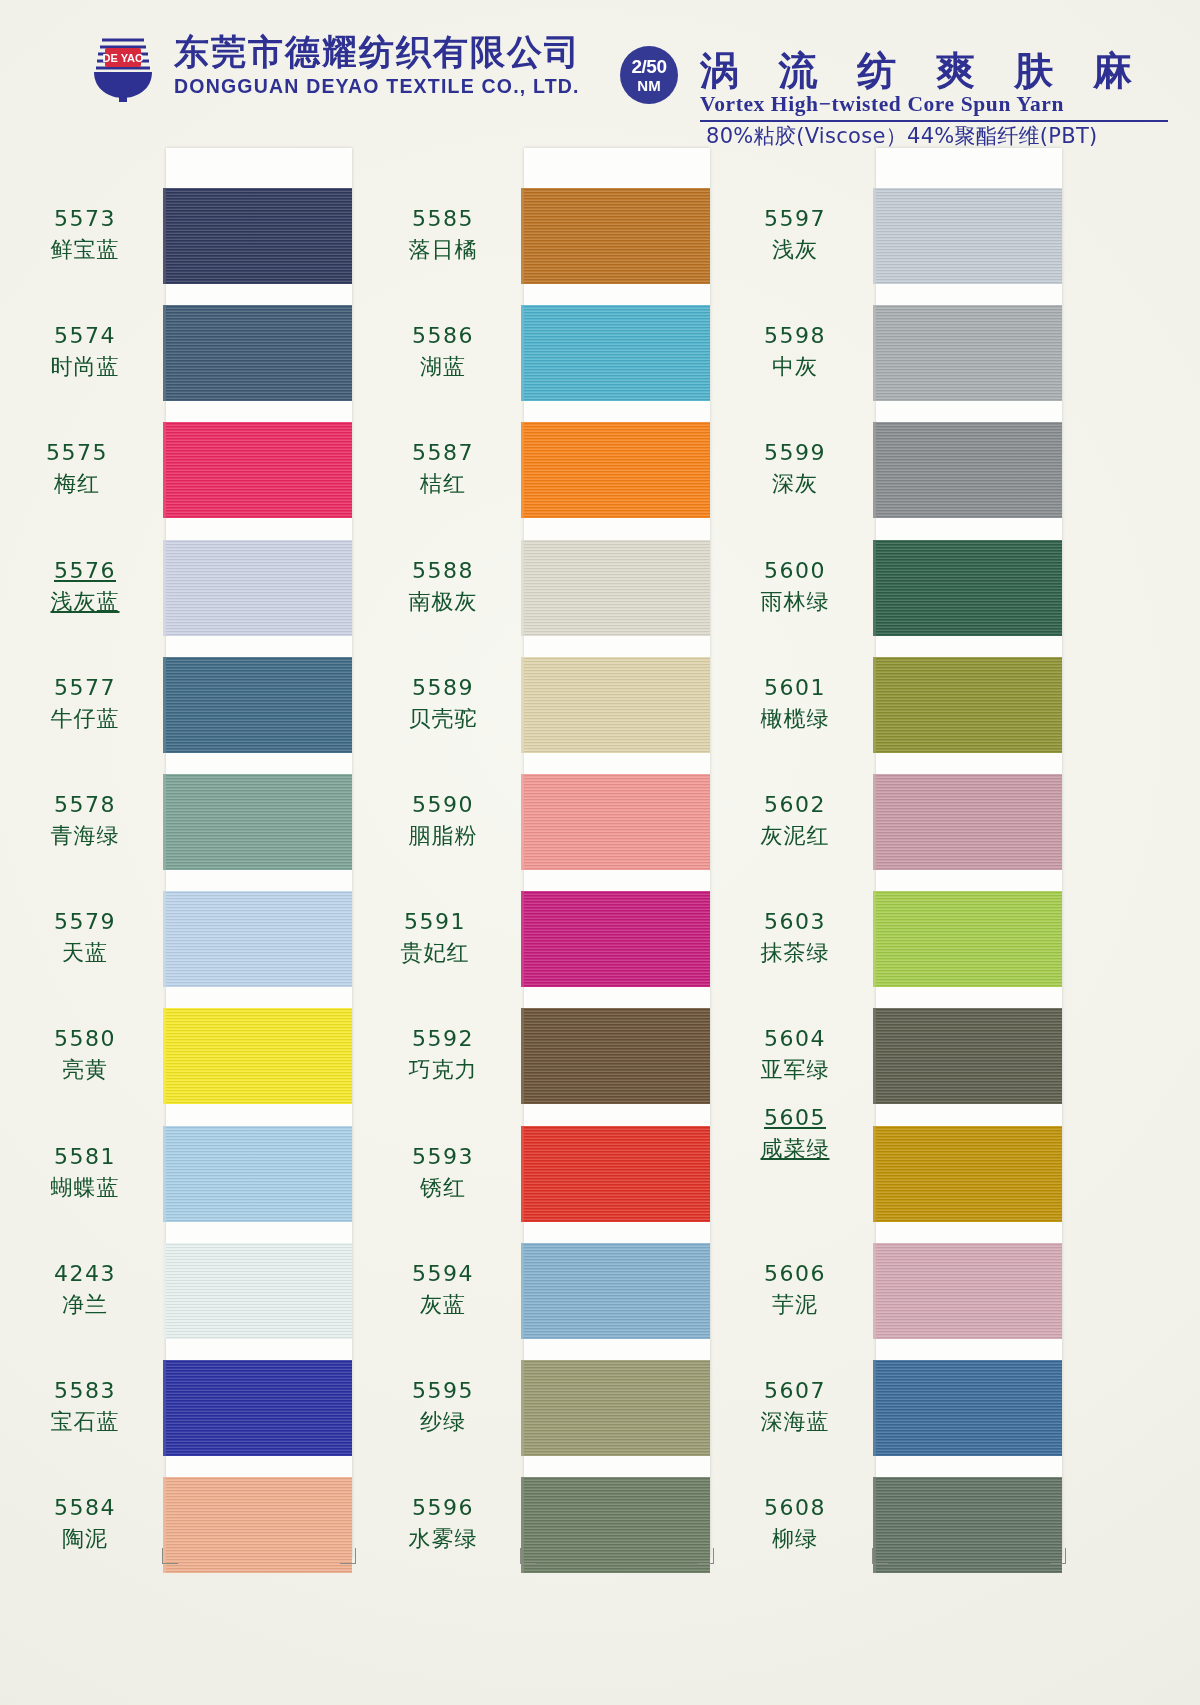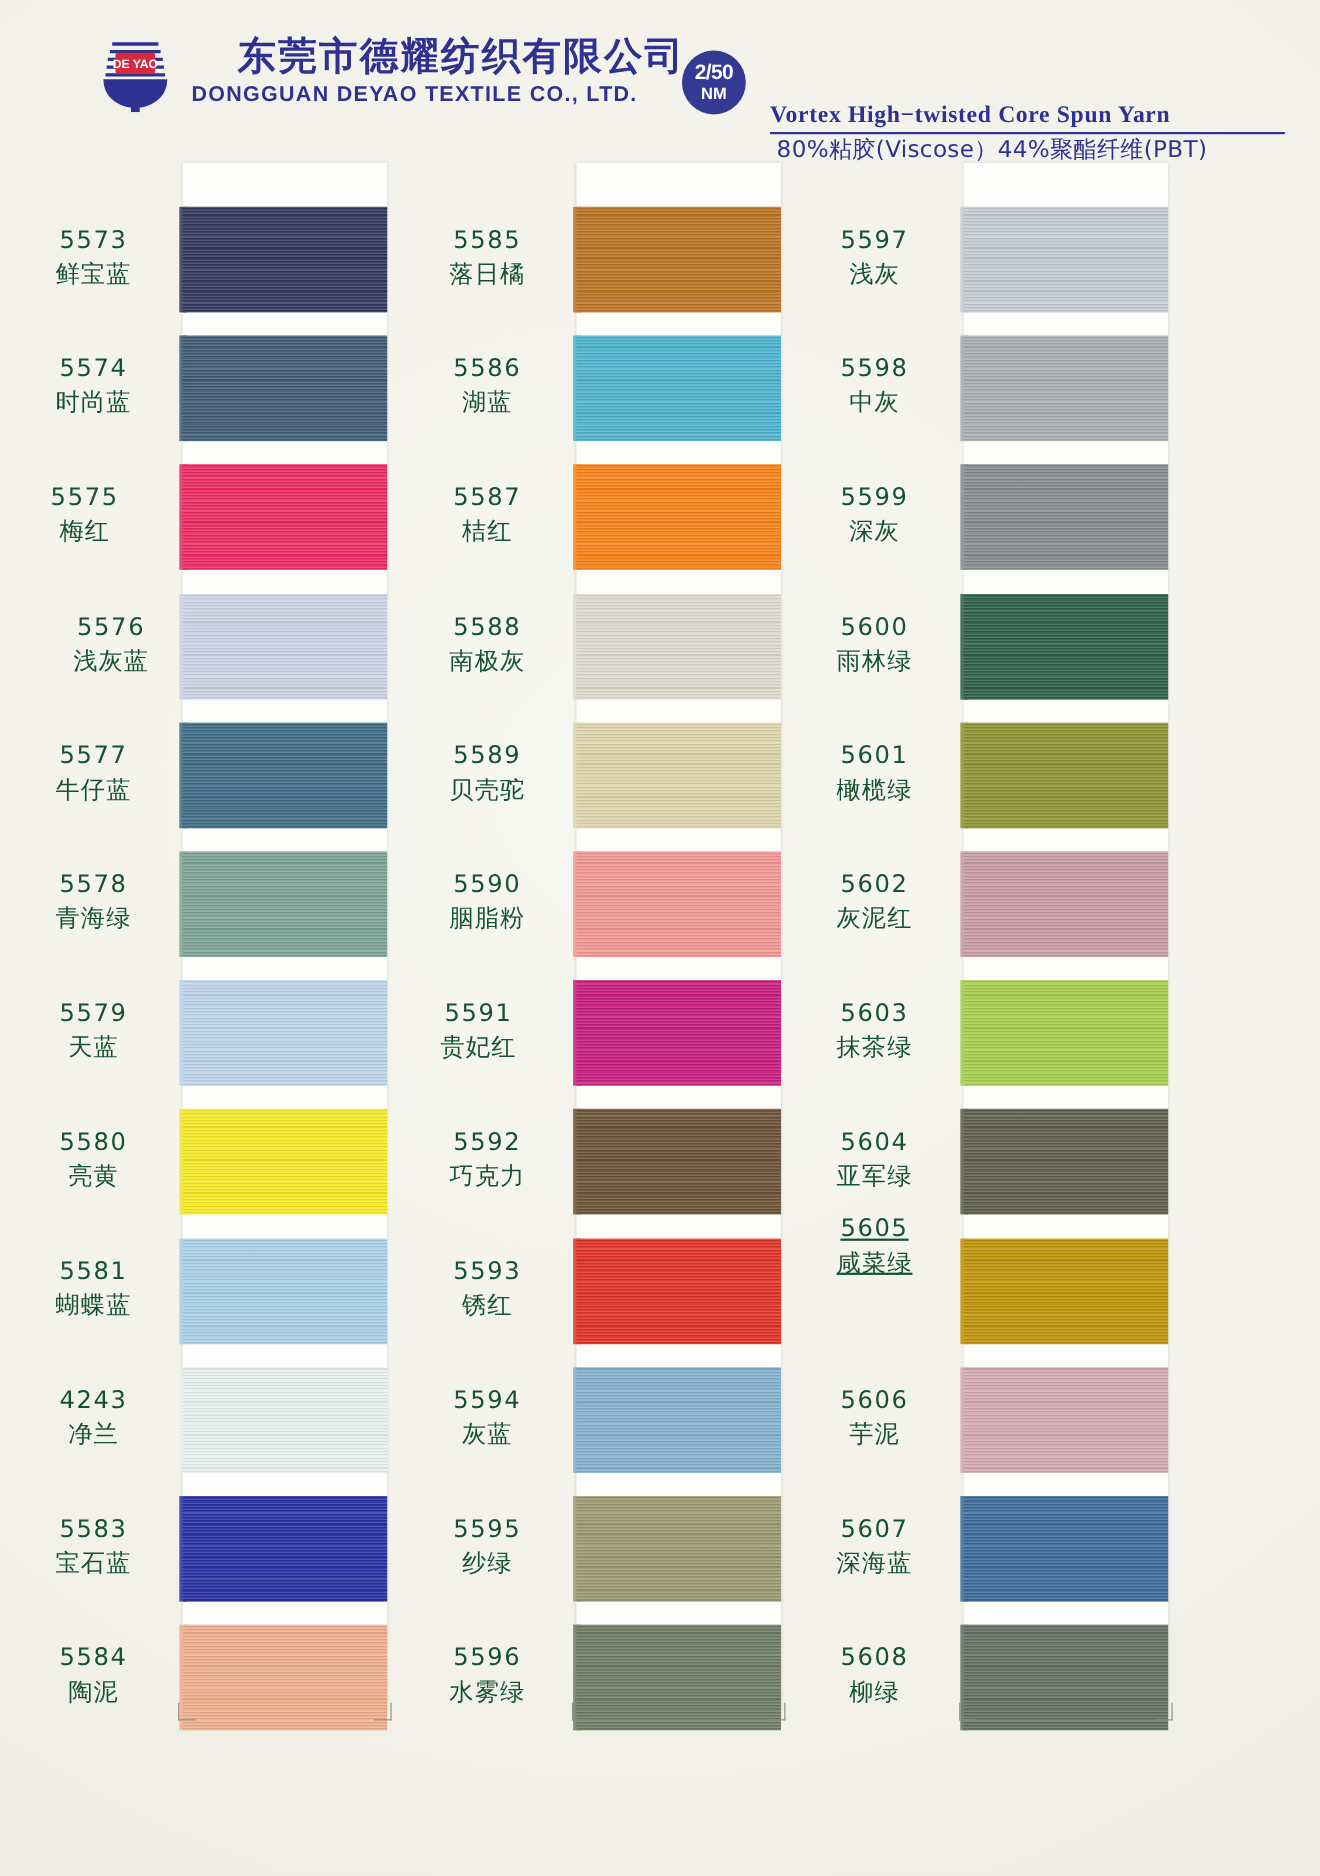--- a/index.html
+++ b/index.html
@@ -25,21 +25,20 @@
     position:absolute;left:88px;top:30px;
     display:flex;align-items:center;gap:16px;
   }
   .logo-mark{
     width:70px;height:72px;position:relative;flex:0 0 auto;
   }
   .brand-text{display:flex;flex-direction:column;line-height:1;}
   .brand-cn{
     font-size:35px;font-weight:700;color:#2e3192;letter-spacing:2px;
     font-family:"DejaVu Sans","Liberation Sans",sans-serif;
-    margin-left:42px;
   }
   .brand-en{
     font-size:19.5px;font-weight:700;color:#2e3192;letter-spacing:1.2px;
     margin-top:7px;
   }
   .product{
     position:absolute;left:620px;top:22px;width:560px;height:115px;
   }
   .nm-badge{
     position:absolute;left:0;top:24px;width:58px;height:58px;border-radius:50%;
@@ -147,20 +146,21 @@
       <div class="brand-cn">东莞市德耀纺织有限公司</div>
       <div class="brand-en">DONGGUAN DEYAO TEXTILE CO., LTD.</div>
     </div>
   </div>
 
   <div class="product">
     <div class="nm-badge">
       <span class="frac">2/50</span>
       <span class="nm">NM</span>
     </div>
+    <div class="prod-cn">涡 流 纺 爽 肤 麻</div>
     <div class="prod-en">Vortex  High−twisted  Core  Spun  Yarn</div>
     <div class="rule"></div>
     <div class="prod-comp">80%粘胶(Viscose）44%聚酯纤维(PBT)</div>
   </div>
 
 </div>
 
 <div class="col" id="col-0"></div>
 <div class="col" id="col-1"></div>
 <div class="col" id="col-2"></div>
@@ -175,21 +175,21 @@
     <div class="label" style="left: 10px; top: 323.2px;">
       <div class="code">5574</div>
       <div class="name">时尚蓝</div>
     </div>
     <div class="swatch" style="left: 166px; top: 422.4px; height: 96px; background: rgb(234, 42, 99);"></div>
     <div class="label" style="left: 2px; top: 440.4px;">
       <div class="code">5575</div>
       <div class="name">梅红</div>
     </div>
     <div class="swatch" style="left: 166px; top: 539.6px; height: 96px; background: rgb(204, 210, 228);"></div>
-    <div class="label" style="left: 26px; top: 557.6px;">
+    <div class="label" style="left: 10px; top: 557.6px; text-decoration: underline;">
       <div class="code">5576</div>
       <div class="name">浅灰蓝</div>
     </div>
     <div class="swatch" style="left: 166px; top: 656.8px; height: 96px; background: rgb(64, 106, 133);"></div>
     <div class="label" style="left: 10px; top: 674.8px;">
       <div class="code">5577</div>
       <div class="name">牛仔蓝</div>
     </div>
     <div class="swatch" style="left: 166px; top: 774px; height: 96px; background: rgb(124, 163, 150);"></div>
     <div class="label" style="left: 10px; top: 792px;">

